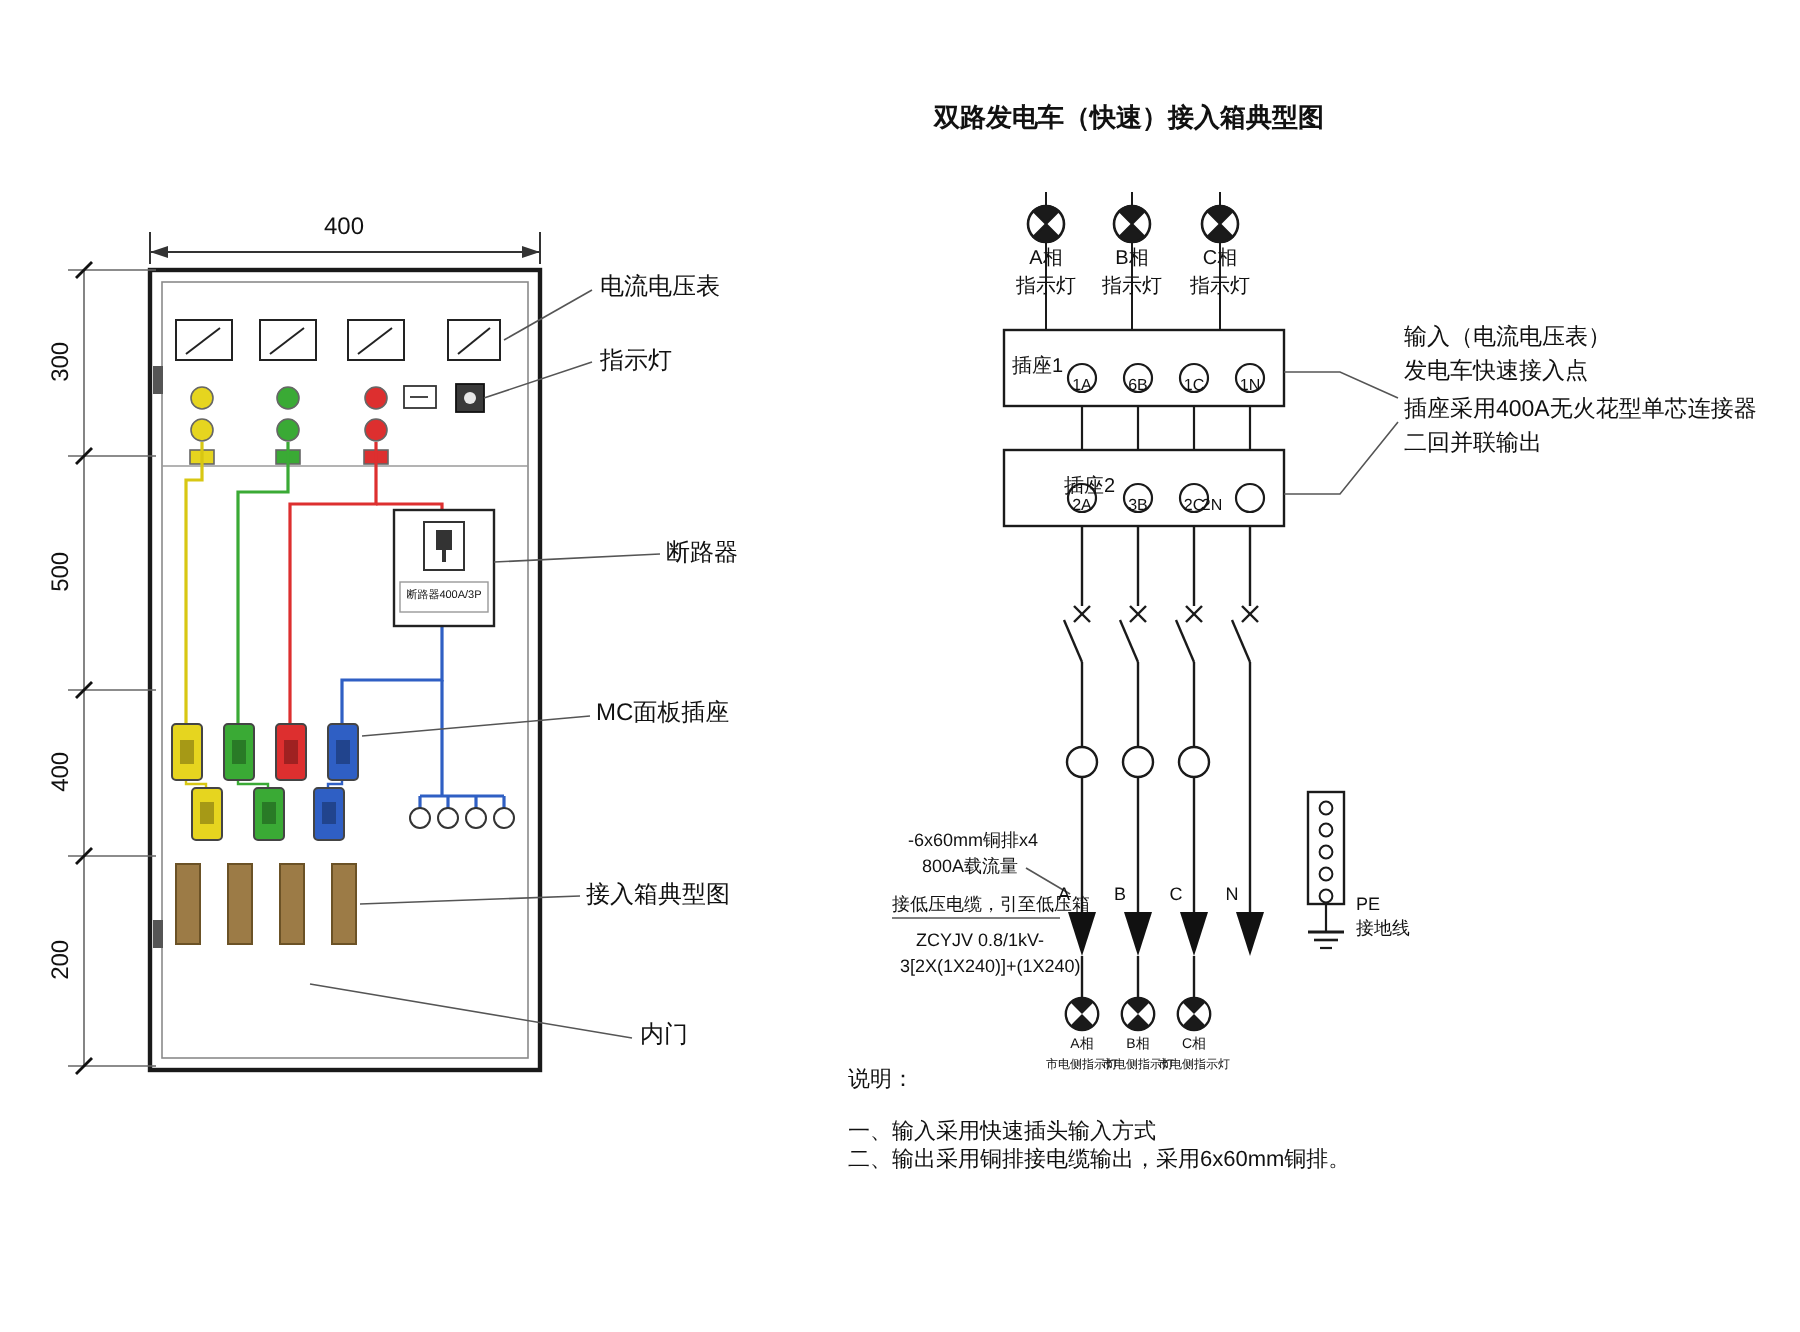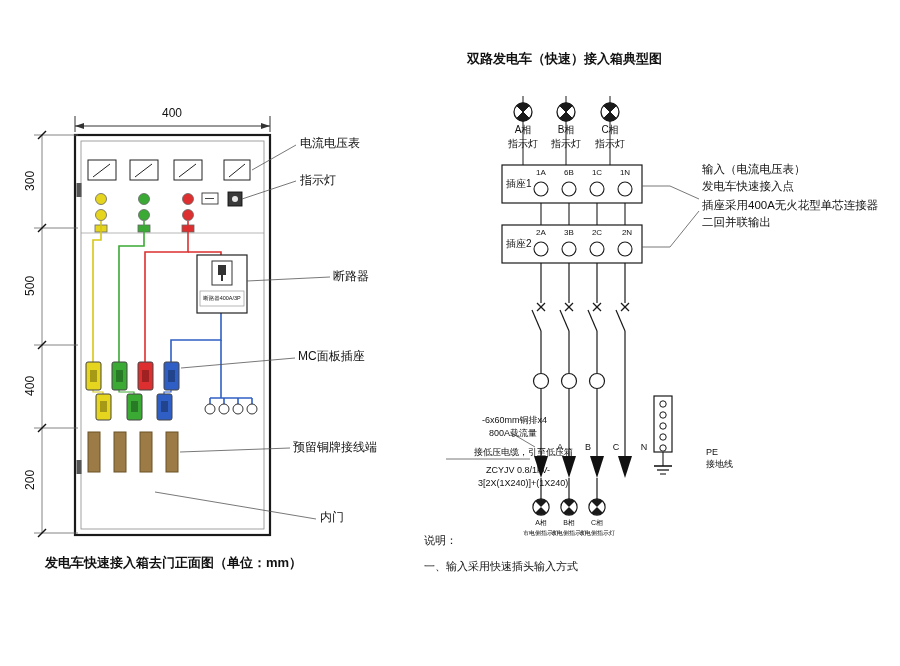--- a/index.html
+++ b/index.html
@@ -5,22 +5,22 @@
   html,body{margin:0;padding:0;background:#fff;}
   .canvas{position:relative;width:900px;height:666px;background:#ffffff;overflow:hidden;
           font-family:"Liberation Sans","DejaVu Sans",sans-serif;}
   svg{position:absolute;left:0;top:0;}
   .lbl{position:absolute;color:#111;white-space:nowrap;line-height:1.15;font-size:12px;}
   .b{font-weight:bold;}
   .t13{font-size:13px;}
   .t115{font-size:11.5px;}
   .t11{font-size:11px;}
   .t10{font-size:10px;}
-  .t9{font-size:9px;margin-left:28px;}
-  .t8{font-size:8px;}
+  .t9{font-size:9px;}
+  .t8{font-size:8px;margin-top:20px;}
   .t7{font-size:7px;}
   .t6{font-size:6px;}
   .t55{font-size:5.5px;}
   .ctr{text-align:center;}
   .rot{transform:rotate(-90deg);transform-origin:center;}
 </style>
 </head>
 <body>
 
 <div class="canvas">
@@ -276,44 +276,43 @@
 <div class="lbl ctr" style="left:155px;top:107px;width:34px">400</div>
 <div class="lbl ctr rot" style="left:16px;top:174px;width:30px">300</div>
 <div class="lbl ctr rot" style="left:16px;top:279px;width:30px">500</div>
 <div class="lbl ctr rot" style="left:16px;top:379px;width:30px">400</div>
 <div class="lbl ctr rot" style="left:16px;top:473px;width:30px">200</div>
 <div class="lbl" style="left:300px;top:137px">电流电压表</div>
 <div class="lbl" style="left:300px;top:174px">指示灯</div>
 <div class="lbl" style="left:333px;top:270px">断路器</div>
 <div class="lbl t55 ctr" style="left:199px;top:295px;width:46px">断路器400A/3P</div>
 <div class="lbl" style="left:298px;top:350px">MC面板插座</div>
-<div class="lbl" style="left:293px;top:441px">预留铜牌接线端</div>
+<div class="lbl" style="left:293px;top:441px">接入箱典型图</div>
 <div class="lbl" style="left:320px;top:511px">内门</div>
-<div class="lbl t13 b" style="left:45px;top:556px">发电车快速接入箱去门正面图（单位：mm）</div>
 
 <div class="lbl t13 b" style="left:467px;top:52px">双路发电车（快速）接入箱典型图</div>
 
 <div class="lbl t10 ctr" style="left:501px;top:124px;width:44px">A相</div>
 <div class="lbl t10 ctr" style="left:501px;top:138px;width:44px">指示灯</div>
 <div class="lbl t10 ctr" style="left:544px;top:124px;width:44px">B相</div>
 <div class="lbl t10 ctr" style="left:544px;top:138px;width:44px">指示灯</div>
 <div class="lbl t10 ctr" style="left:588px;top:124px;width:44px">C相</div>
 <div class="lbl t10 ctr" style="left:588px;top:138px;width:44px">指示灯</div>
 
 <div class="lbl t10" style="left:506px;top:178px">插座1</div>
 <div class="lbl t8 ctr" style="left:533px;top:168px;width:16px">1A</div>
 <div class="lbl t8 ctr" style="left:561px;top:168px;width:16px">6B</div>
 <div class="lbl t8 ctr" style="left:589px;top:168px;width:16px">1C</div>
 <div class="lbl t8 ctr" style="left:617px;top:168px;width:16px">1N</div>
 
-<div class="lbl t10" style="left:506px;top:238px">插座2</div>
+<div class="lbl t10" style="left:532px;top:238px">插座2</div>
 <div class="lbl t8 ctr" style="left:533px;top:228px;width:16px">2A</div>
 <div class="lbl t8 ctr" style="left:561px;top:228px;width:16px">3B</div>
 <div class="lbl t8 ctr" style="left:589px;top:228px;width:16px">2C</div>
-<div class="lbl t8 ctr" style="left:619px;top:228px;width:16px">2N</div>
+<div class="lbl t8 ctr" style="left:598px;top:228px;width:16px">2N</div>
 
 <div class="lbl t115" style="left:702px;top:163px">输入（电流电压表）</div>
 <div class="lbl t115" style="left:702px;top:180px">发电车快速接入点</div>
 <div class="lbl t115" style="left:702px;top:199px">插座采用400A无火花型单芯连接器</div>
 <div class="lbl t115" style="left:702px;top:216px">二回并联输出</div>
 
 <div class="lbl t9" style="left:454px;top:415px">-6x60mm铜排x4</div>
 <div class="lbl t9" style="left:461px;top:428px">800A载流量</div>
 <div class="lbl t9" style="left:446px;top:447px">接低压电缆，引至低压箱</div>
 <div class="lbl t9" style="left:458px;top:465px">ZCYJV 0.8/1kV-</div>
@@ -329,14 +328,15 @@
 <div class="lbl t7 ctr" style="left:551px;top:519px;width:36px">B相</div>
 <div class="lbl t6 ctr" style="left:549px;top:530px;width:40px">市电侧指示灯</div>
 <div class="lbl t7 ctr" style="left:579px;top:519px;width:36px">C相</div>
 <div class="lbl t6 ctr" style="left:577px;top:530px;width:40px">市电侧指示灯</div>
 
 <div class="lbl t9" style="left:678px;top:447px">PE</div>
 <div class="lbl t9" style="left:678px;top:459px">接地线</div>
 
 <div class="lbl t11" style="left:424px;top:534px">说明：</div>
 <div class="lbl t11" style="left:424px;top:560px">一、输入采用快速插头输入方式</div>
+<div class="lbl t11" style="left:424px;top:574px">二、输出采用铜排接电缆输出，采用6x60mm铜排。</div>
 
 </div>
 
 </body></html>

